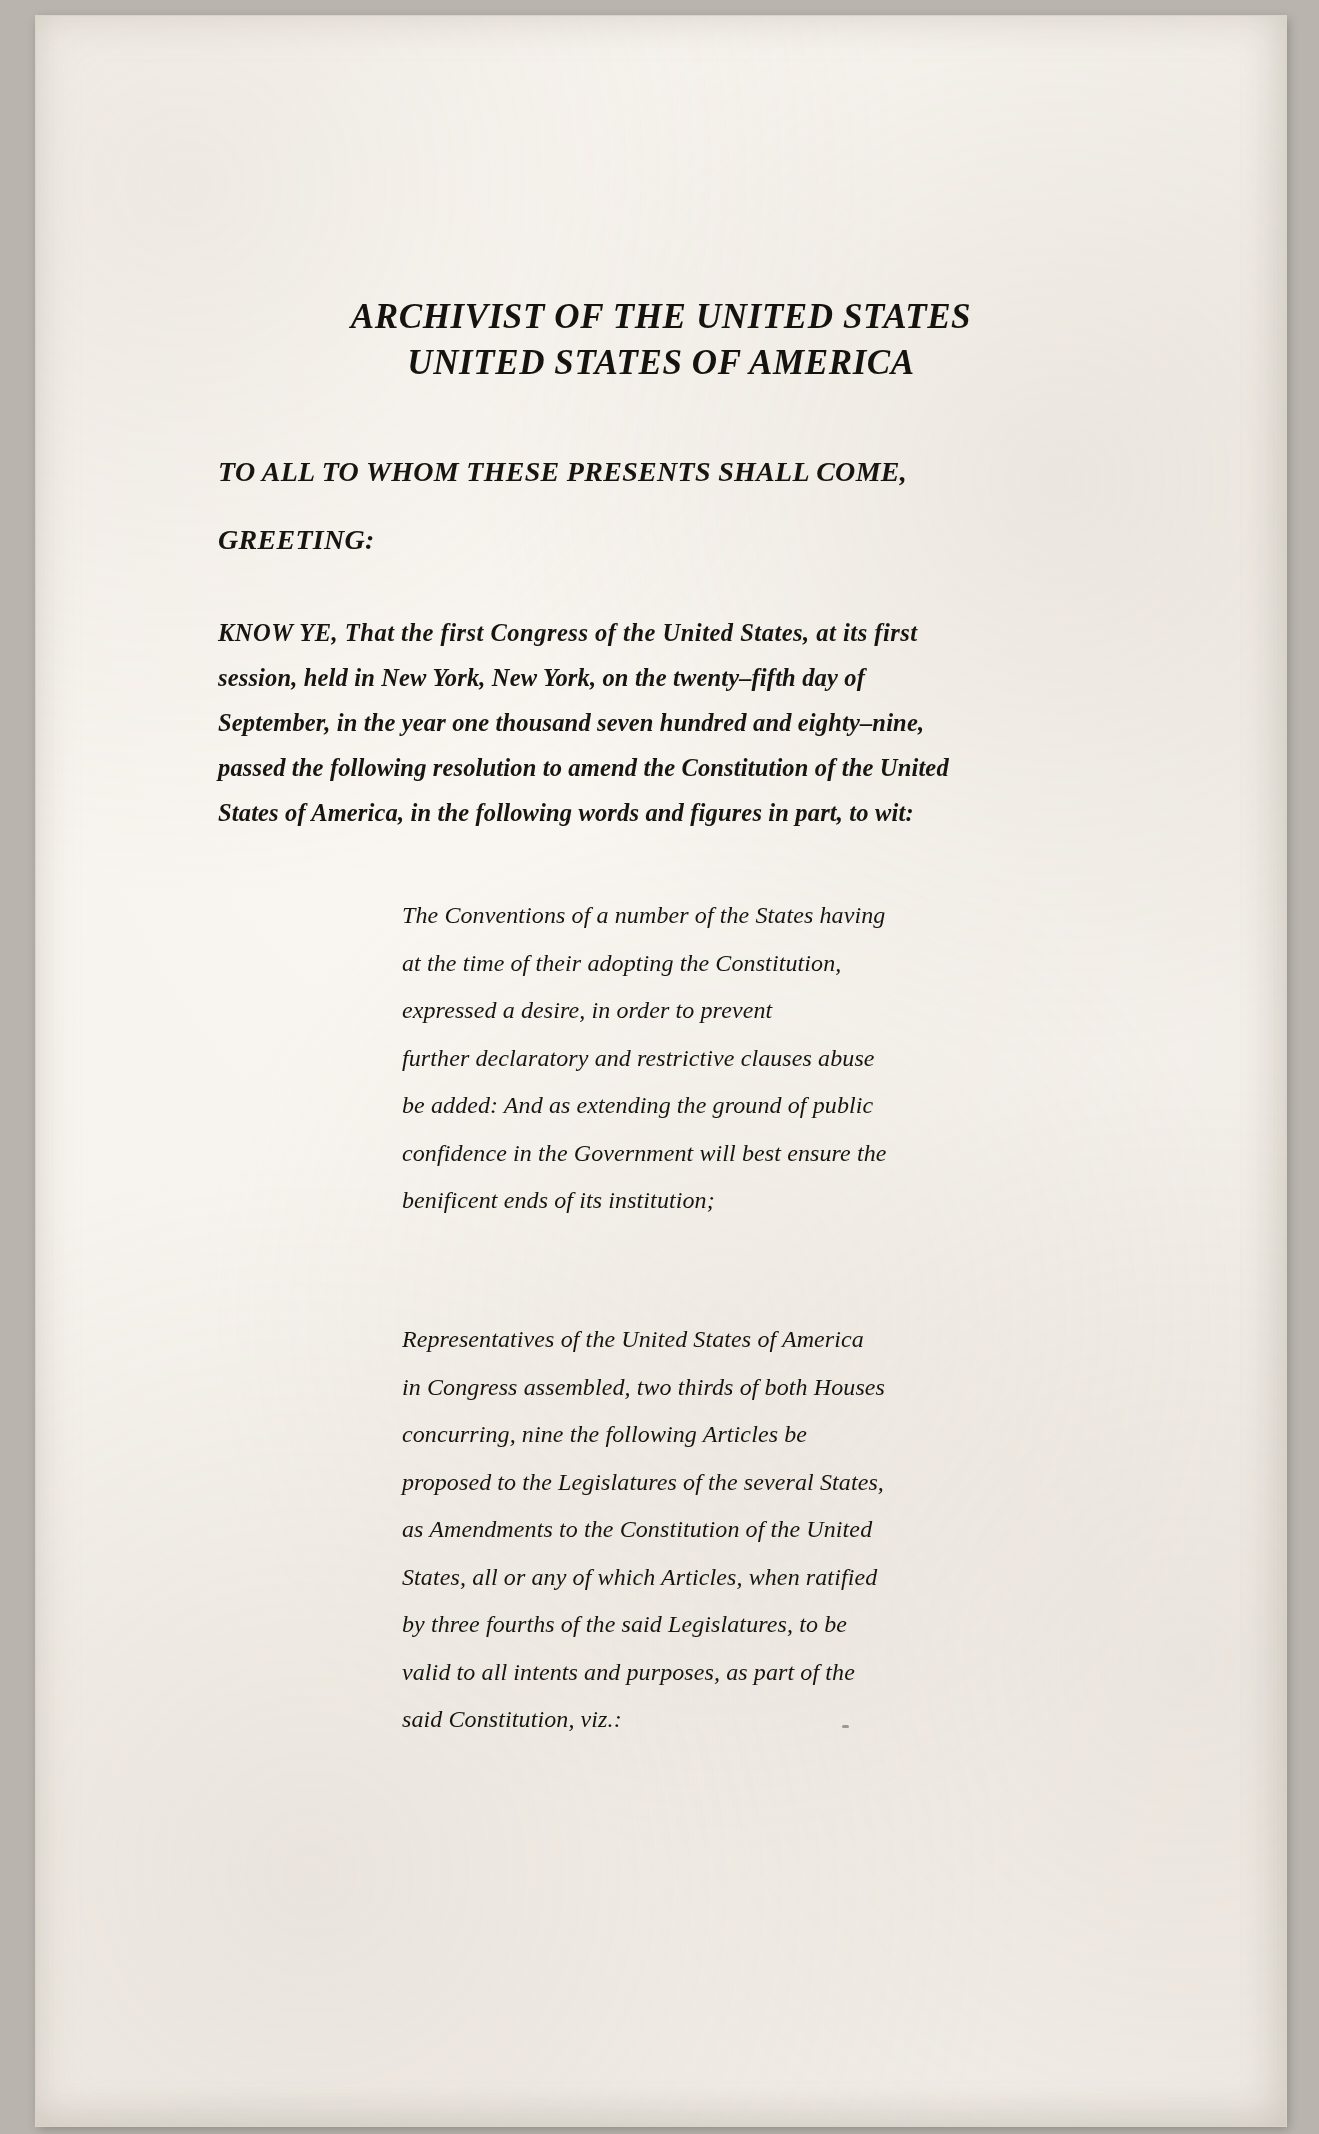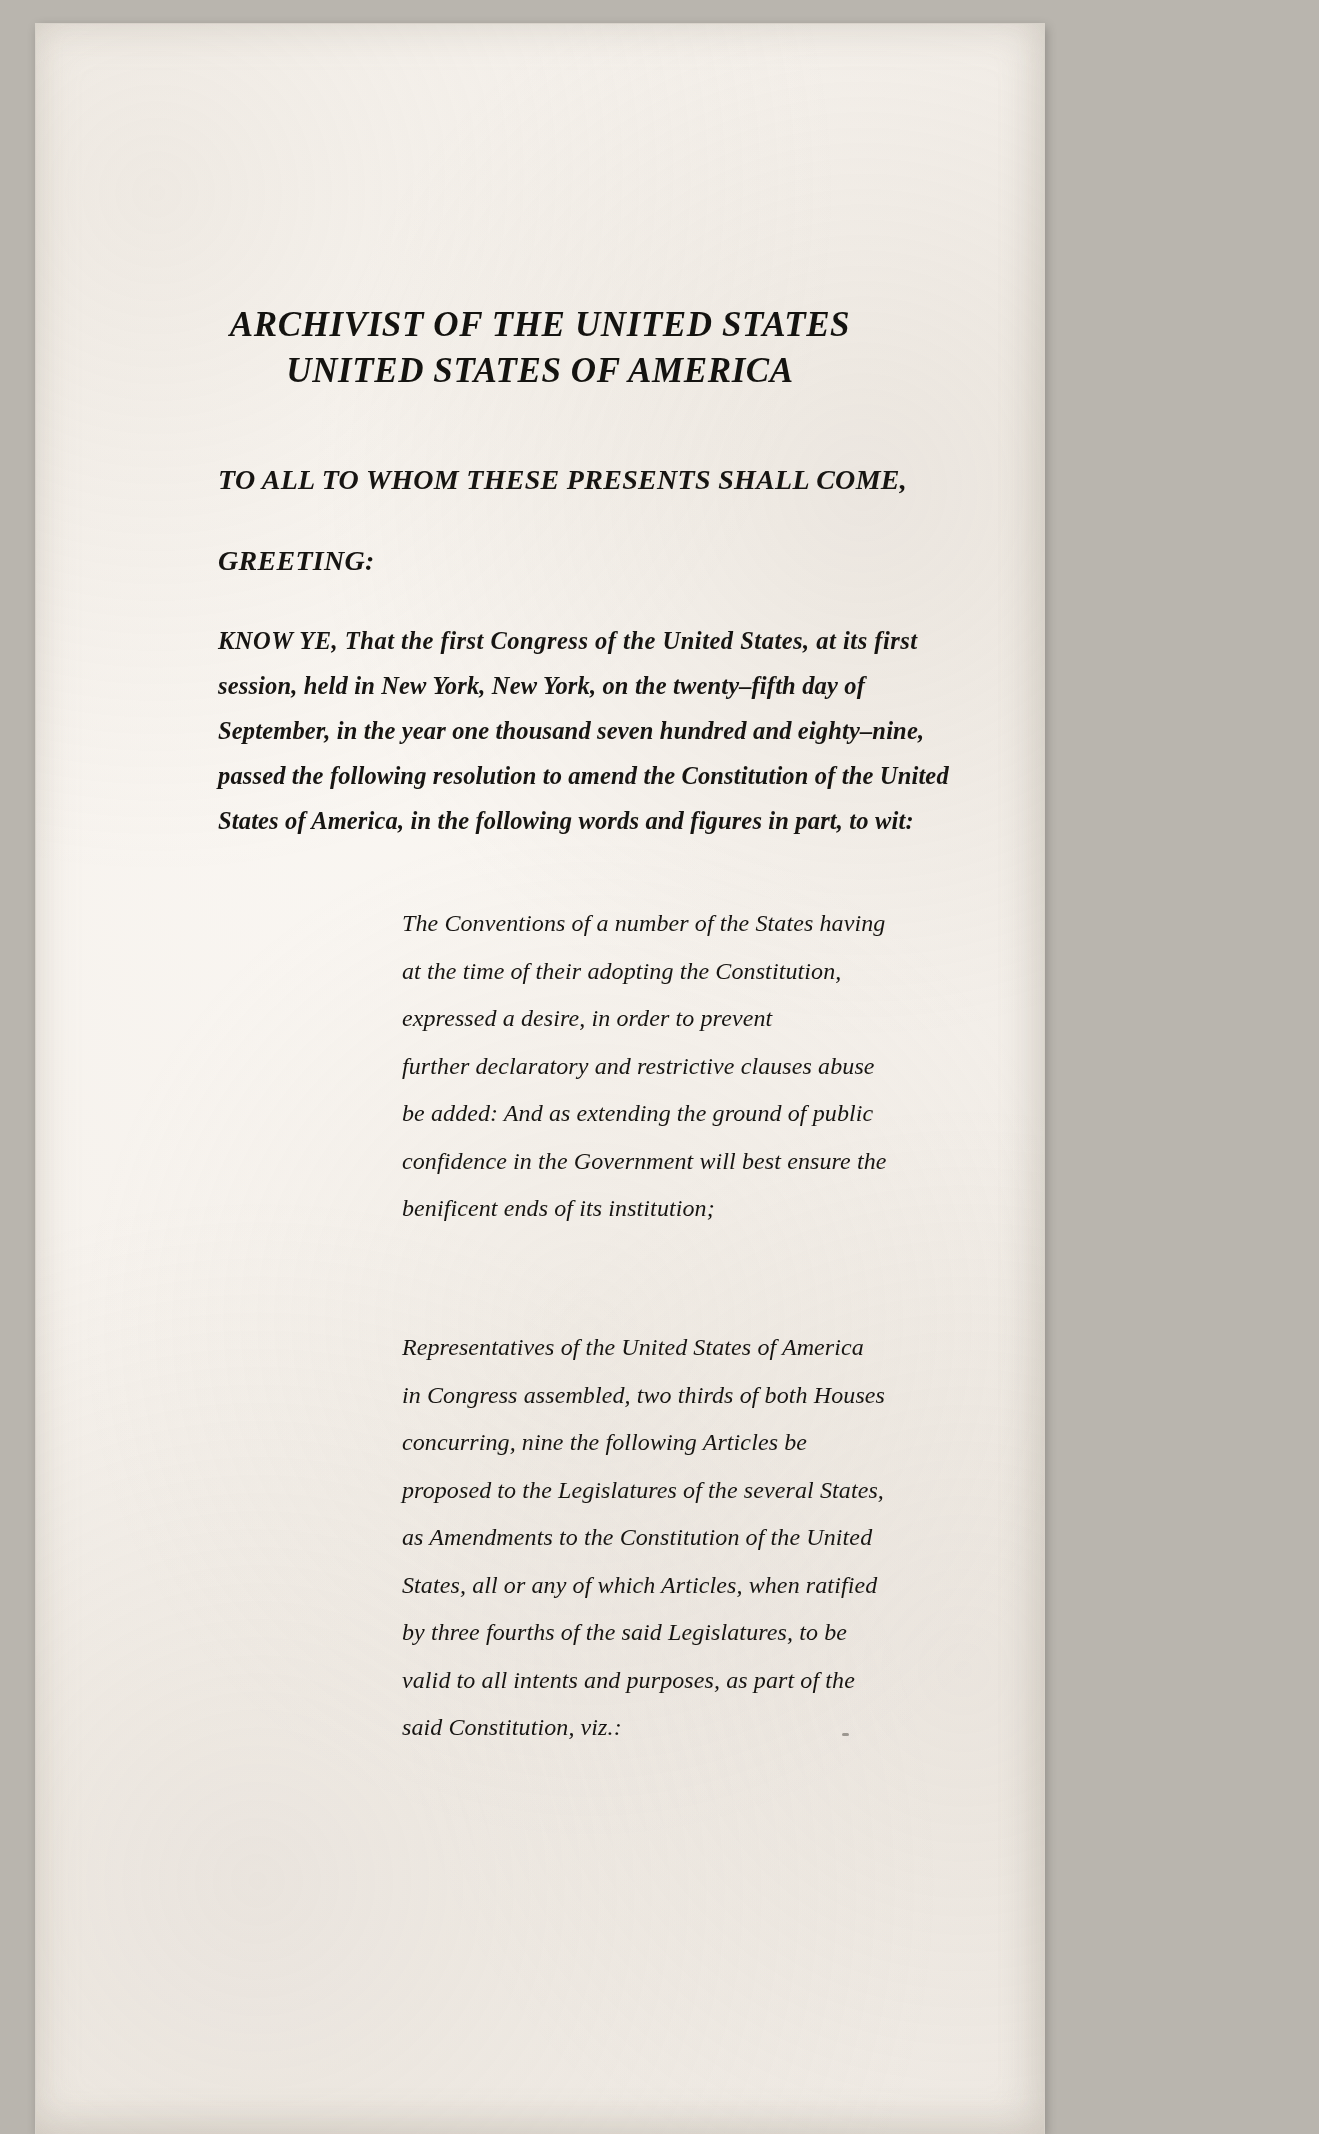--- a/index.html
+++ b/index.html
@@ -11,22 +11,22 @@
     height: 2134px;
     background: #b9b5ae;
     font-family: "Liberation Serif", serif;
     overflow: hidden;
   }
 
   
   .page-sheet {
     position: absolute;
     left: 36px;
-    top: 24px;
-    width: 1008px;
+    top: 16px;
+    width: 1250px;
     height: 2110px;
     background:
       radial-gradient(ellipse at 30% 18%, #fbf8f4 0%, #f6f2ed 45%, #efeae4 100%);
     box-shadow: 0 0 0 1px #d8d3cb, 2px 3px 10px rgba(0,0,0,0.25);
   }
   
   .grain {
     position: absolute;
     inset: 0;
     pointer-events: none;
@@ -84,21 +84,21 @@
     font-style: italic;
     font-weight: bold;
     font-size: 28px;
     letter-spacing: 0.3px;
   }
   .salutation .line2 {
     font-style: italic;
     font-weight: bold;
     font-size: 28px;
     letter-spacing: 0.3px;
-    margin-top: 49px;
+    margin-top: 36px;
   }
 
   
   .preamble {
     position: absolute;
     left: 182px;
     top: 594px;
     width: 928px;
     font-style: italic;
     font-weight: bold;

